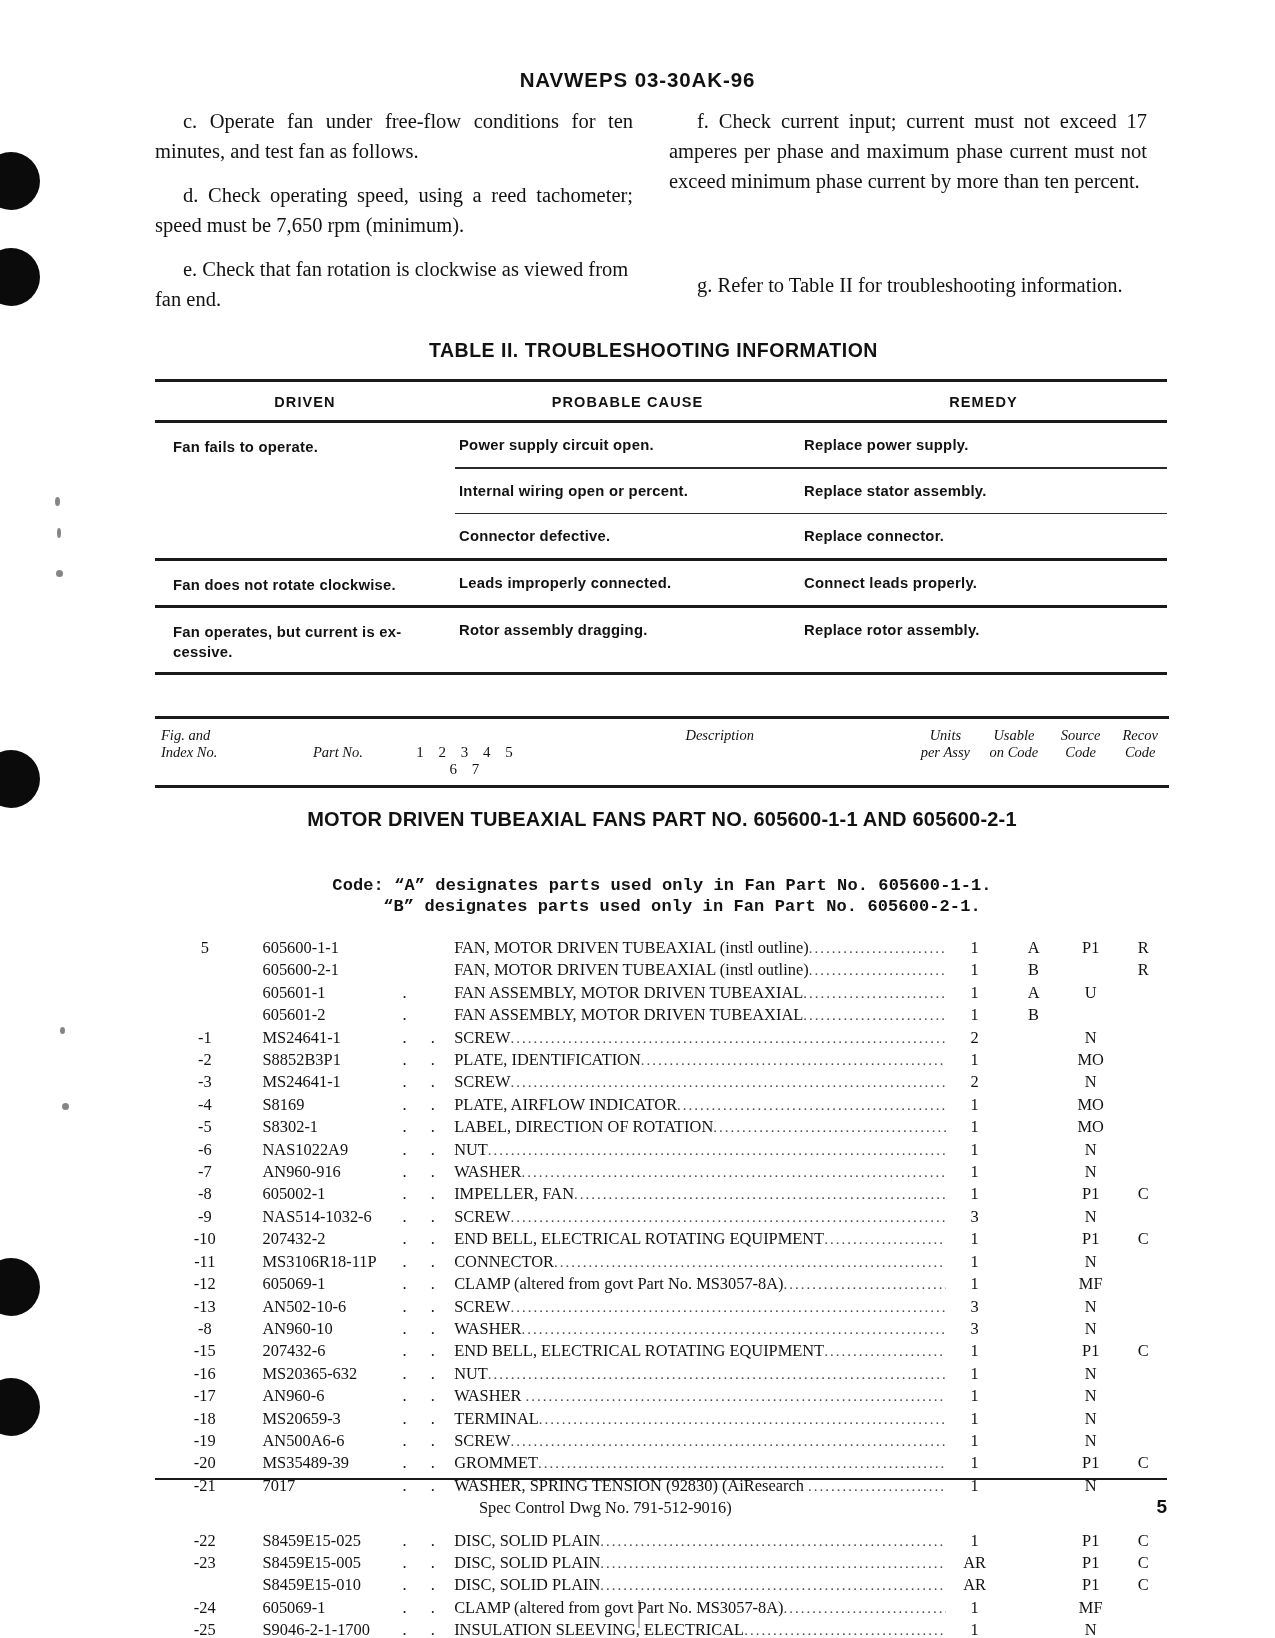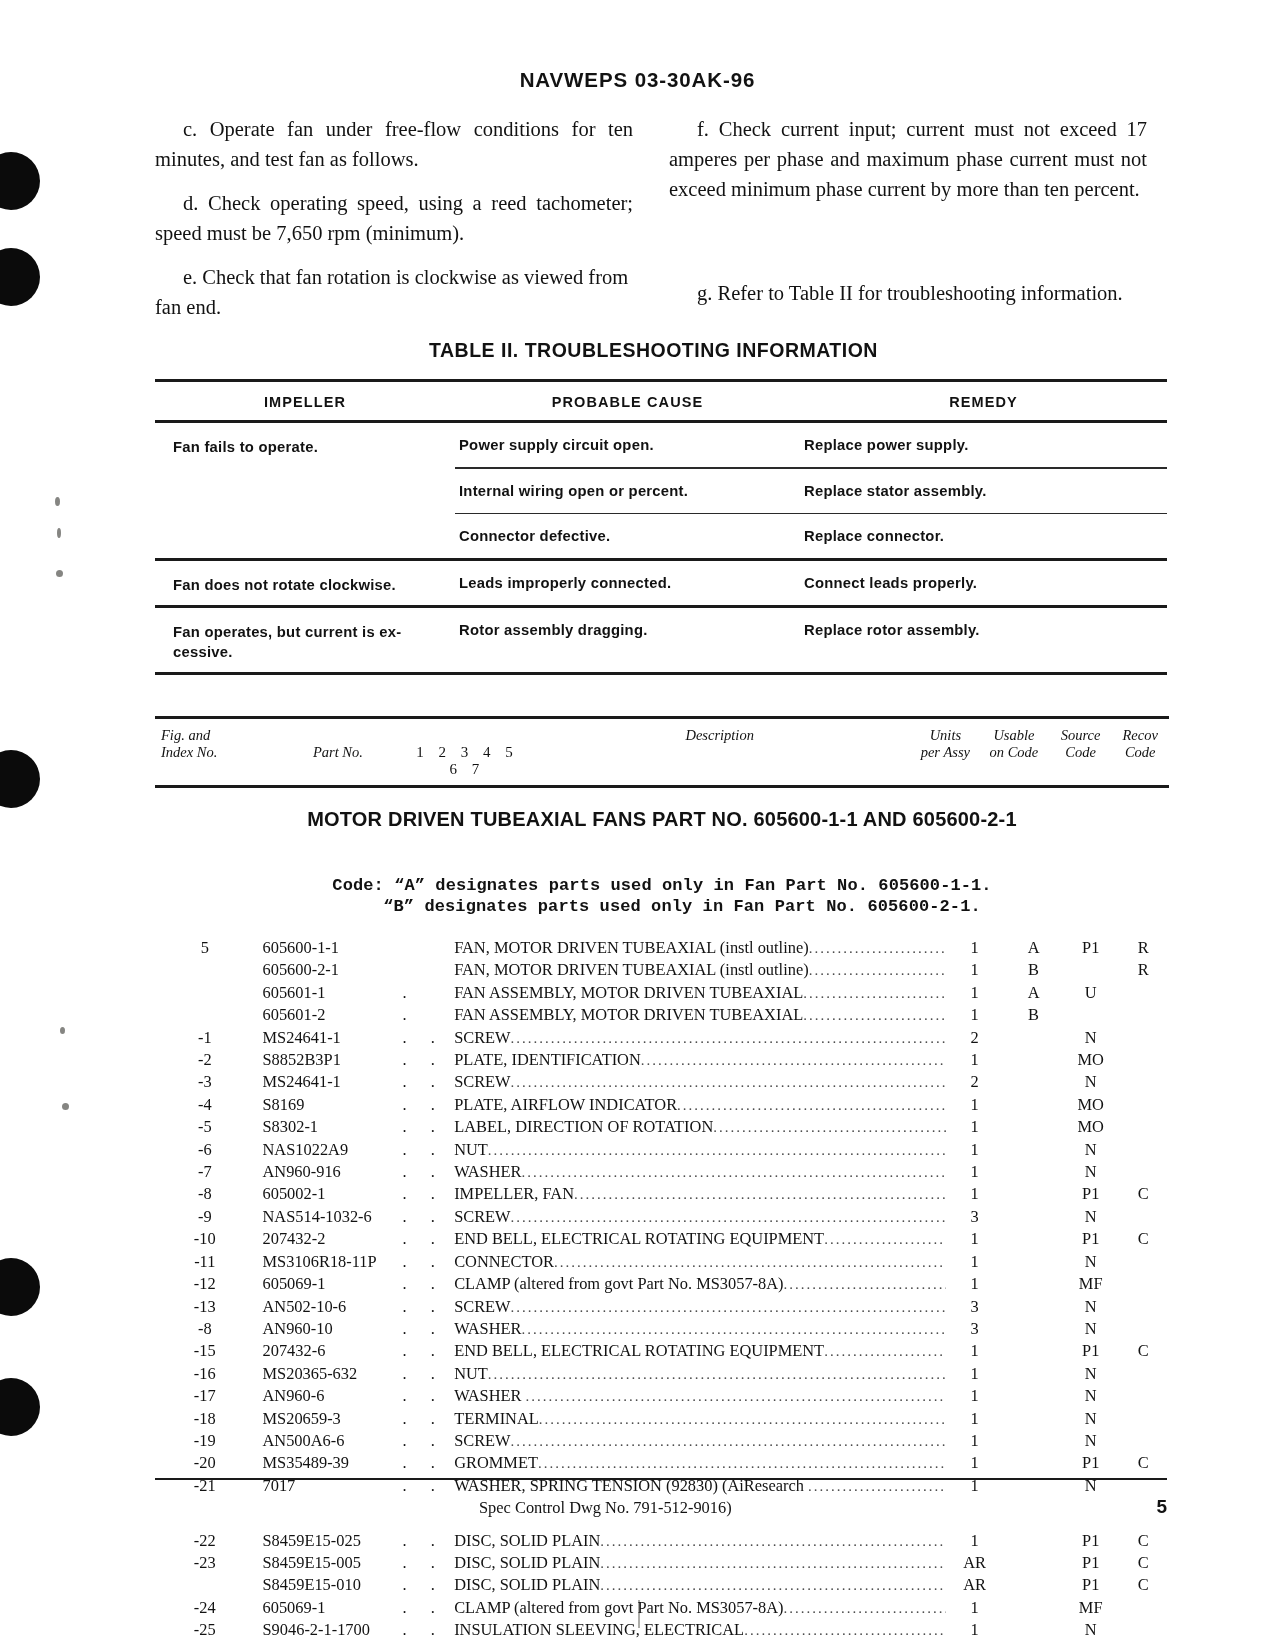--- a/index.html
+++ b/index.html
@@ -46,21 +46,21 @@
     text-align: center;
     font-family: "Liberation Sans", sans-serif;
     font-weight: bold;
     font-size: 20.5px;
     letter-spacing: .9px;
   }
 
   
   .columns {
     position: absolute;
-    top: 114px;
+    top: 106px;
     left: 155px;
     width: 1012px;
     display: flex;
     gap: 36px;
   }
   .col { width: 478px; }
   .col p {
     margin: 0 0 14px 0;
     font-size: 20.5px;
     line-height: 30px;
@@ -258,21 +258,21 @@
     <p class="last nogap">g. Refer to Table II for troubleshooting information.</p>
   </div>
 </div>
 
 <div class="tbl-title">TABLE II.  TROUBLESHOOTING INFORMATION</div>
 
 <div class="trouble-table">
   <div class="rule-thick"></div>
 
   <div class="thead">
-    <div class="c1">IMPELLER</div>
+    <div class="c1">DRIVEN</div>
     <div class="c2">PROBABLE CAUSE</div>
     <div class="c3">REMEDY</div>
   </div>
 
   <div class="rule-thick"></div>
 
   <div class="trow">
     <div class="c1">Fan fails to operate.</div>
     <div class="c2">Power supply circuit open.</div>
     <div class="c3">Replace power supply.</div>

